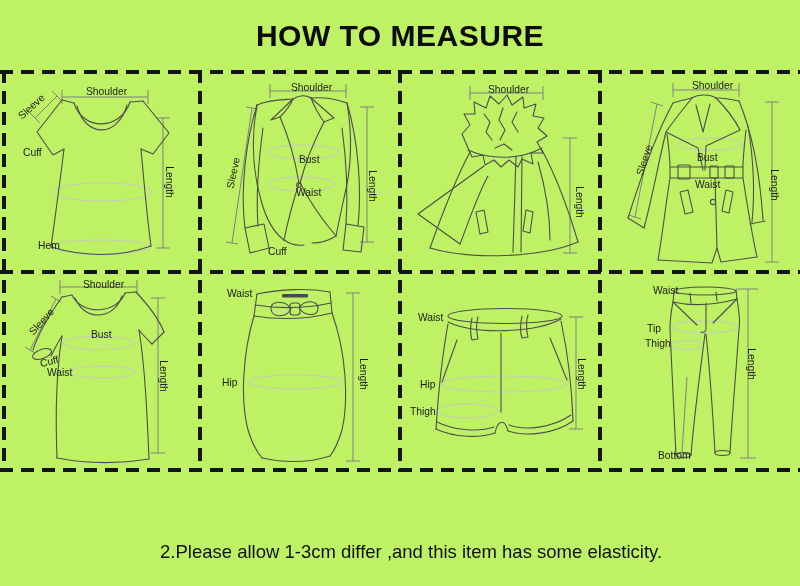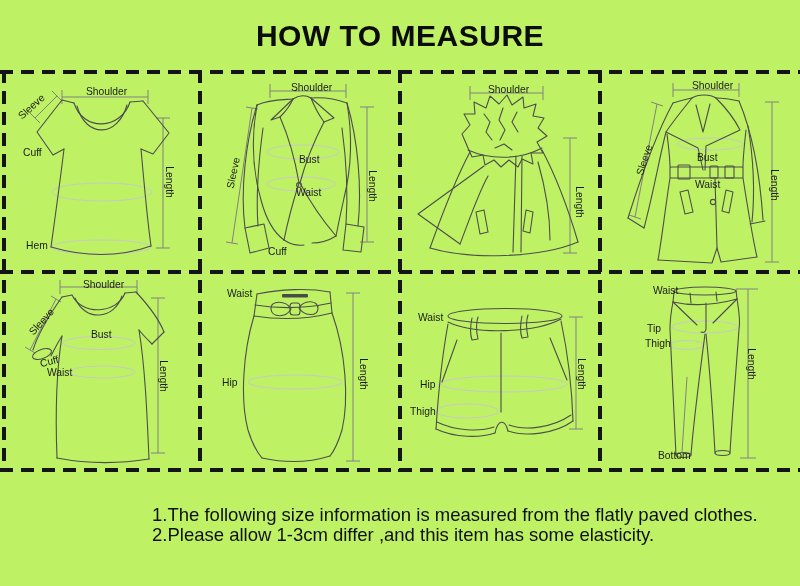--- a/index.html
+++ b/index.html
@@ -15,21 +15,21 @@
   .cell{position:absolute;width:200px;height:200px;}
   .cell svg{position:absolute;left:0;top:0;}
   .g{stroke:var(--ink);fill:none;stroke-width:1.1;stroke-linecap:round;stroke-linejoin:round;}
   .m{stroke:var(--measure);fill:none;stroke-width:1;}
   .e{stroke:var(--guide);fill:none;stroke-width:1;}
   .lbl{position:absolute;font-size:10.3px;color:#1b1b1b;white-space:nowrap;line-height:12px;}
   .note-head{position:absolute;left:55px;top:497px;font-size:28px;font-weight:400;
              color:#141414;letter-spacing:2px;}
   .note-line{position:absolute;left:152px;font-size:18.5px;color:#101010;}
   .note-line.l1{top:504px;}
-  .note-line.l2{top:524px;}
+  .note-line.l2{top:541px;margin-left:8px;}
 </style>
 </head>
 <body>
 
 <div class="page">
 
   <div class="title">HOW TO MEASURE</div>
 
   <div class="cell" style="left:0;top:70px">
     <svg width="200" height="200" viewBox="0 0 200 200">
@@ -50,21 +50,21 @@
       <path class="g" d="M151 176 C147 148 144 112 141 79"></path>
       <path class="g" d="M141 79 L153 84 L169 63 L143 31"></path>
       <path class="g" d="M62 30 L74 33"></path>
         <path class="g" d="M130 32 L143 31"></path>
       <path class="g" d="M74 33 C83 62 121 60 130 32"></path>
       <path class="g" d="M77 36 C86 69 118 67 127 35"></path>
     </svg>
     <span class="lbl" style="left:86px;top:16px">Shoulder</span>
     <span class="lbl" style="left:16px;top:31px;transform:rotate(-42deg)">Sleeve</span>
     <span class="lbl" style="left:23px;top:77px">Cuff</span>
-    <span class="lbl" style="left:26px;top:170px">Hem</span>
+    <span class="lbl" style="left:38px;top:170px">Hem</span>
     <span class="lbl" style="left:153px;top:106px;transform:rotate(90deg)">Length</span>
   </div>
 
   <div class="cell" style="left:200px;top:70px">
     <svg width="200" height="200" viewBox="0 0 200 200">
       <line class="m" x1="70" y1="21" x2="146" y2="21"></line>
         <line class="m" x1="70" y1="14" x2="70" y2="28"></line>
         <line class="m" x1="146" y1="14" x2="146" y2="28"></line>
       <line class="m" x1="52" y1="38" x2="32" y2="173"></line>
         <line class="m" x1="46" y1="37" x2="58" y2="39"></line>
@@ -298,16 +298,15 @@
   </div>
 
   <div class="hline" style="top:70px"></div>
   <div class="hline" style="top:270px"></div>
   <div class="hline" style="top:468px"></div>
   <div class="vline" style="left:2px"></div>
   <div class="vline" style="left:198px"></div>
   <div class="vline" style="left:398px"></div>
   <div class="vline" style="left:598px"></div>
 
-  <div class="note-line l1">1.The following size information is measured from the flatly paved clothes.</div>
   <div class="note-line l2">2.Please allow 1-3cm differ ,and this item has some elasticity.</div>
 
 </div>
 
 </body></html>

